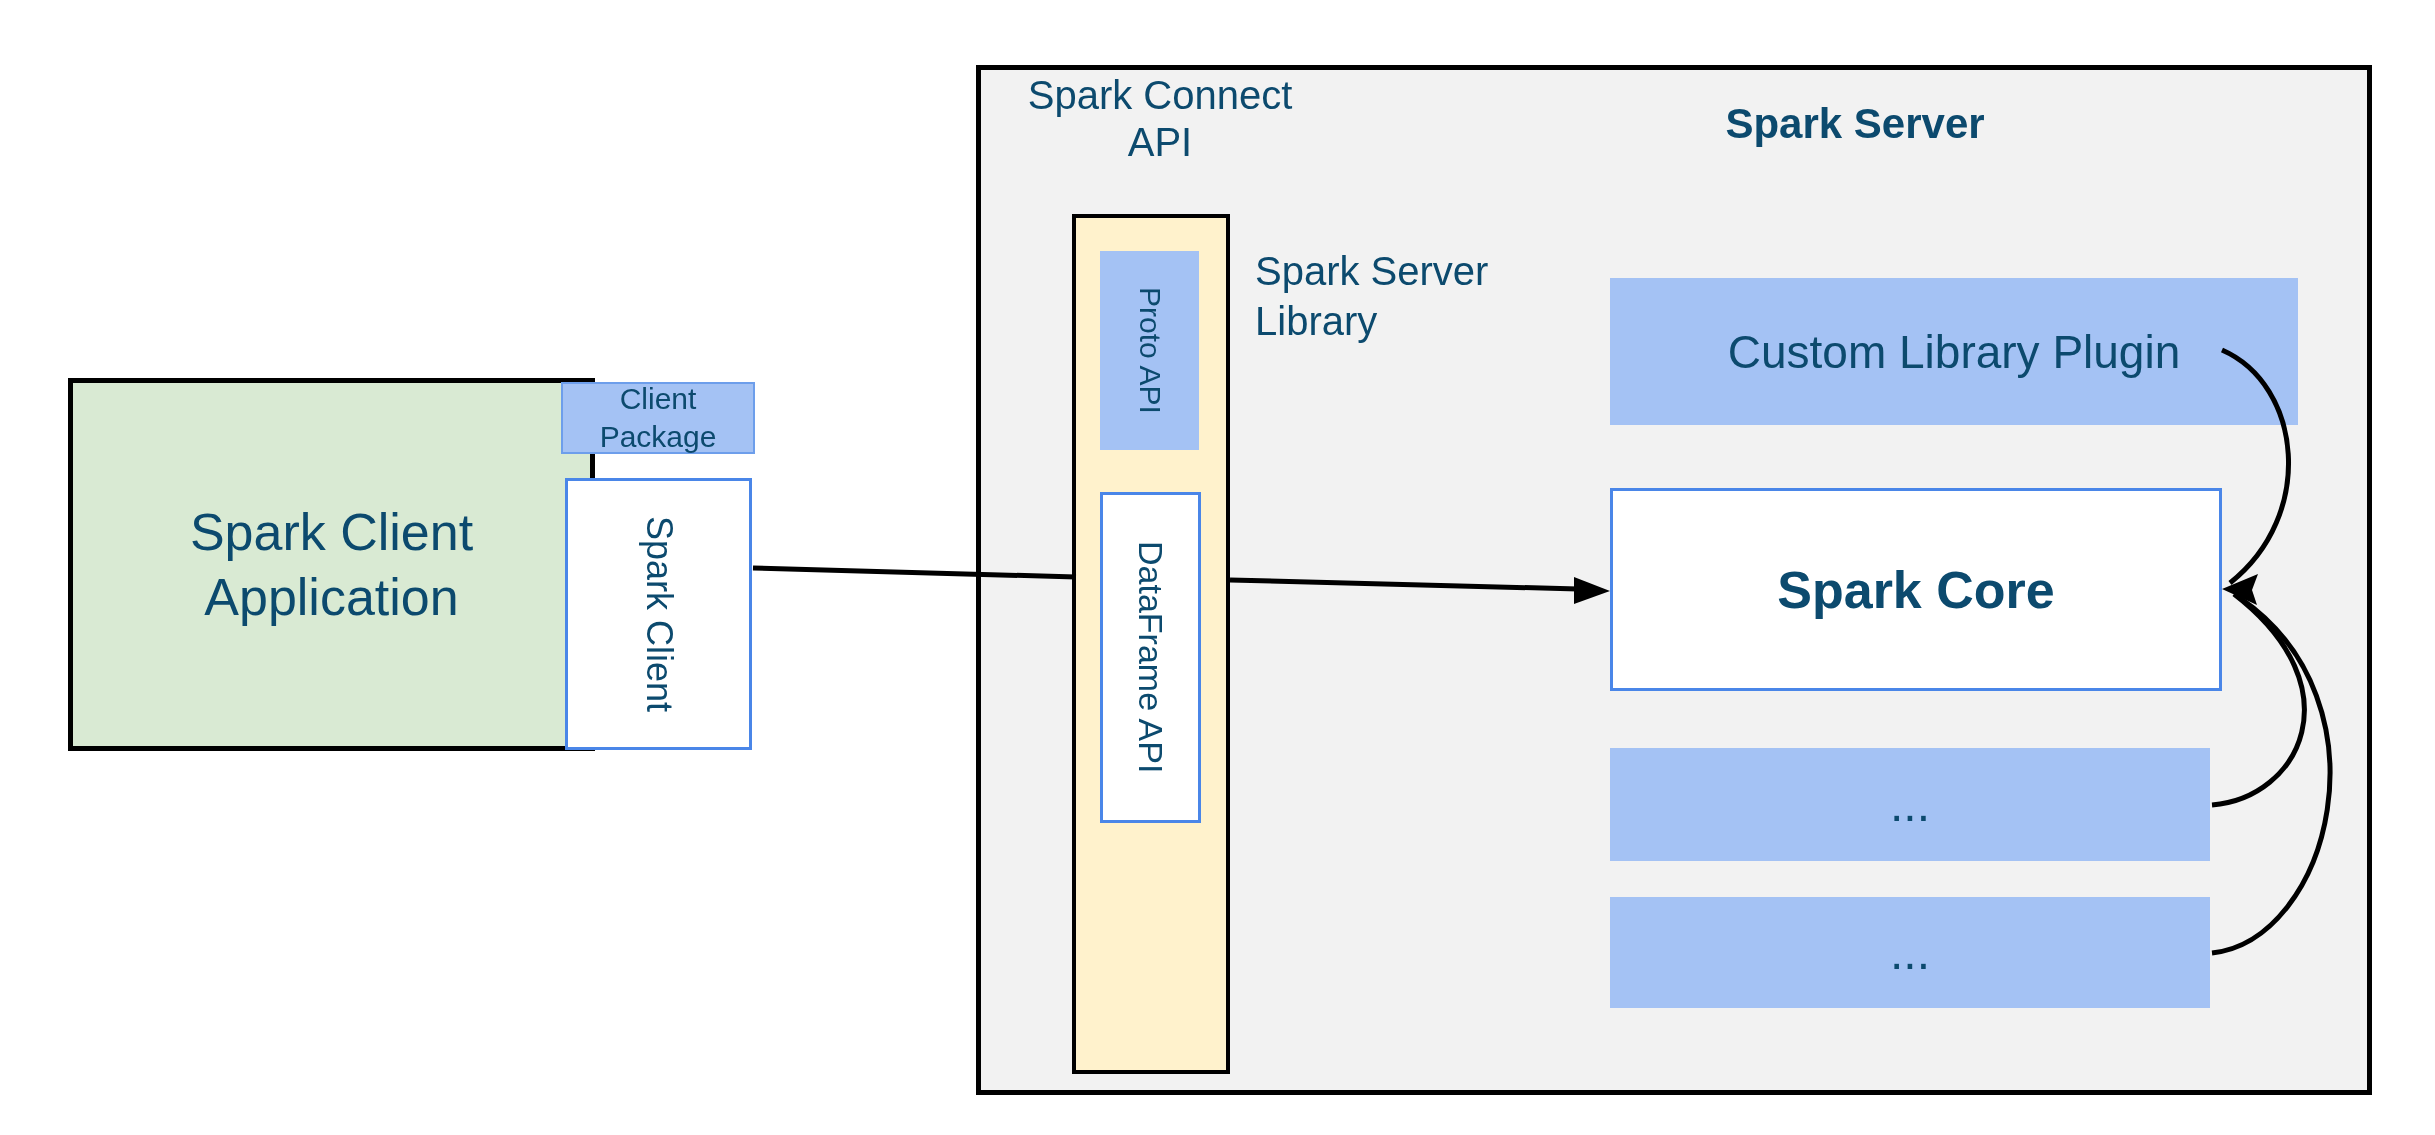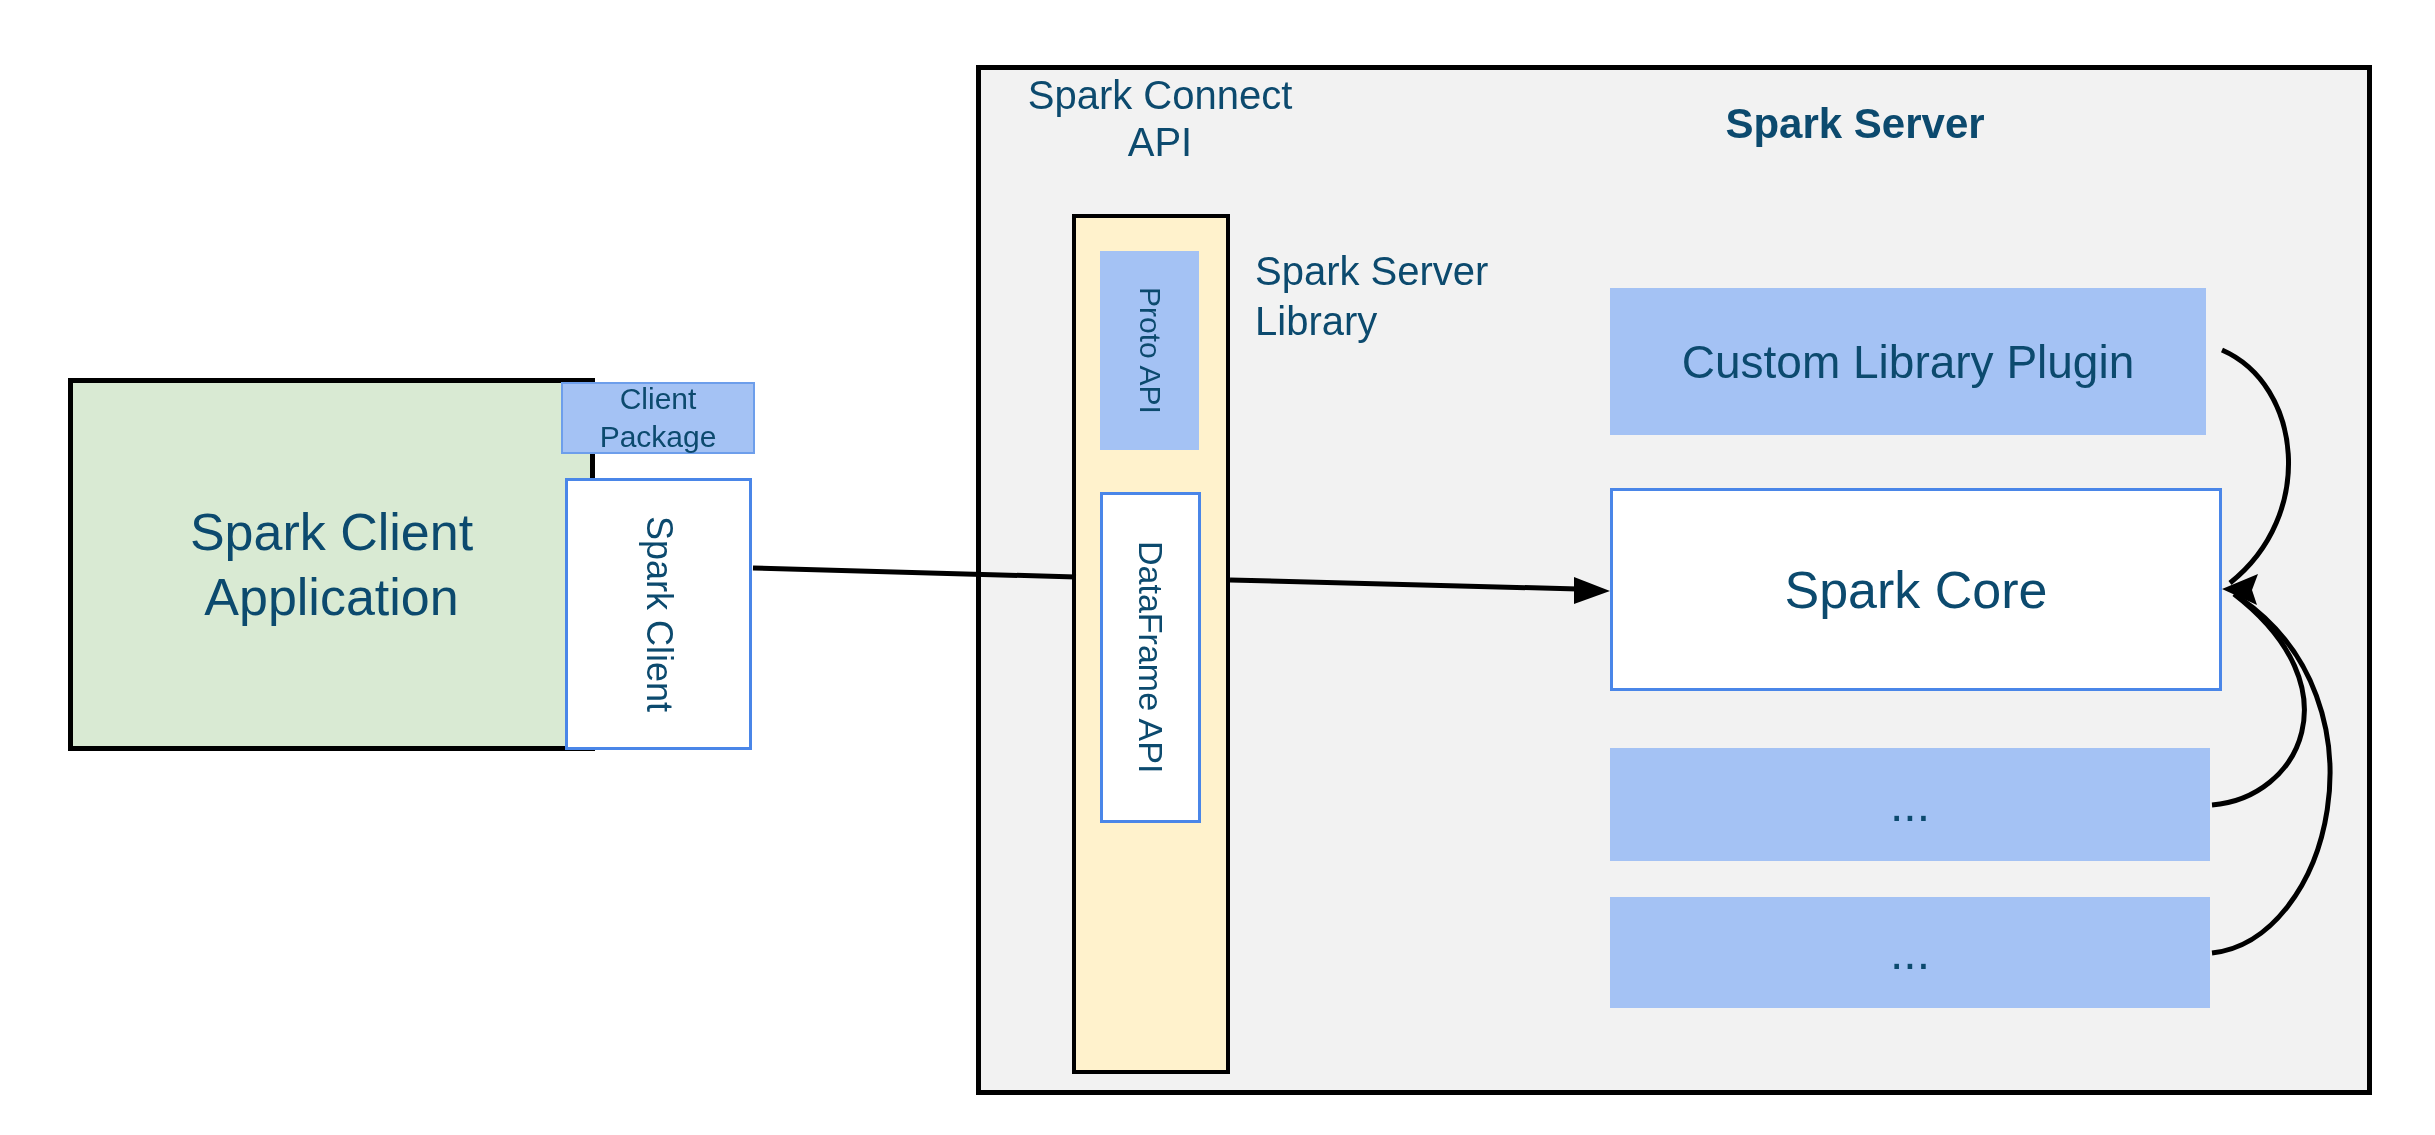--- a/index.html
+++ b/index.html
@@ -36,24 +36,24 @@
     background:#fff2cc;border:4px solid #000;}
   .proto-box{left:1100px;top:251px;width:99px;height:199px;
     background:#a4c2f4;font-size:30px;writing-mode:vertical-rl;}
   .df-box{left:1100px;top:492px;width:101px;height:331px;
     background:#fff;border:3px solid #4a86e8;
     font-size:34px;writing-mode:vertical-rl;}
   .lib-label{left:1255px;top:246px;width:430px;
     font-size:40px;line-height:50px;text-align:left;}
 
   
-  .plugin-box{left:1610px;top:278px;width:596px;height:147px;
-    background:#a4c2f4;font-size:46px;margin-top:10px;}
+  .plugin-box{left:1610px;top:278px;width:688px;height:147px;
+    background:#a4c2f4;font-size:46px;}
   .core-box{left:1610px;top:488px;width:612px;height:203px;
-    background:#fff;border:3px solid #4a86e8;font-size:52px;}
+    background:#fff;border:3px solid #4a86e8;font-size:52px;font-weight:bold;}
   .dots-box1{left:1610px;top:748px;width:600px;height:113px;
     background:#a4c2f4;font-size:48px;}
   .dots-box2{left:1610px;top:897px;width:600px;height:111px;
     background:#a4c2f4;font-size:48px;}
 
   .arrow-layer{position:absolute;left:0;top:0;width:2435px;height:1135px;
     pointer-events:none;}
 </style>
 </head>
 <body>

